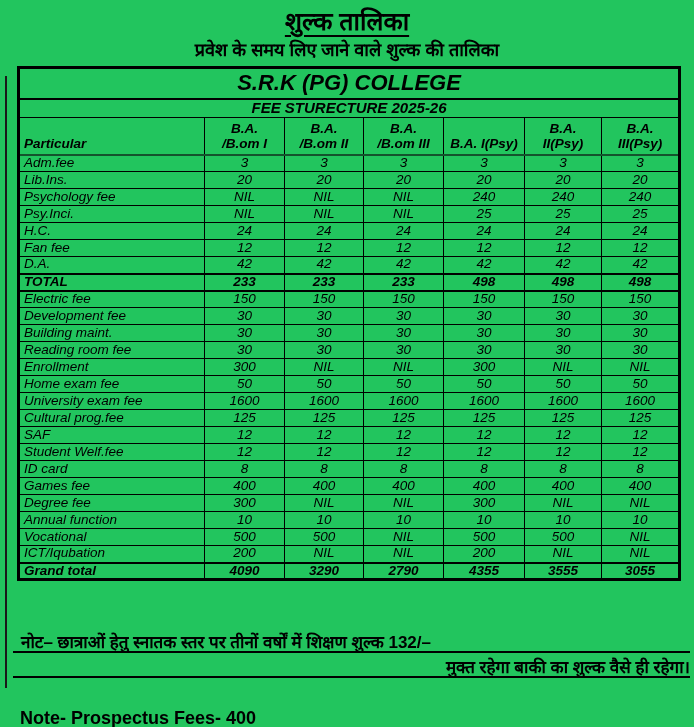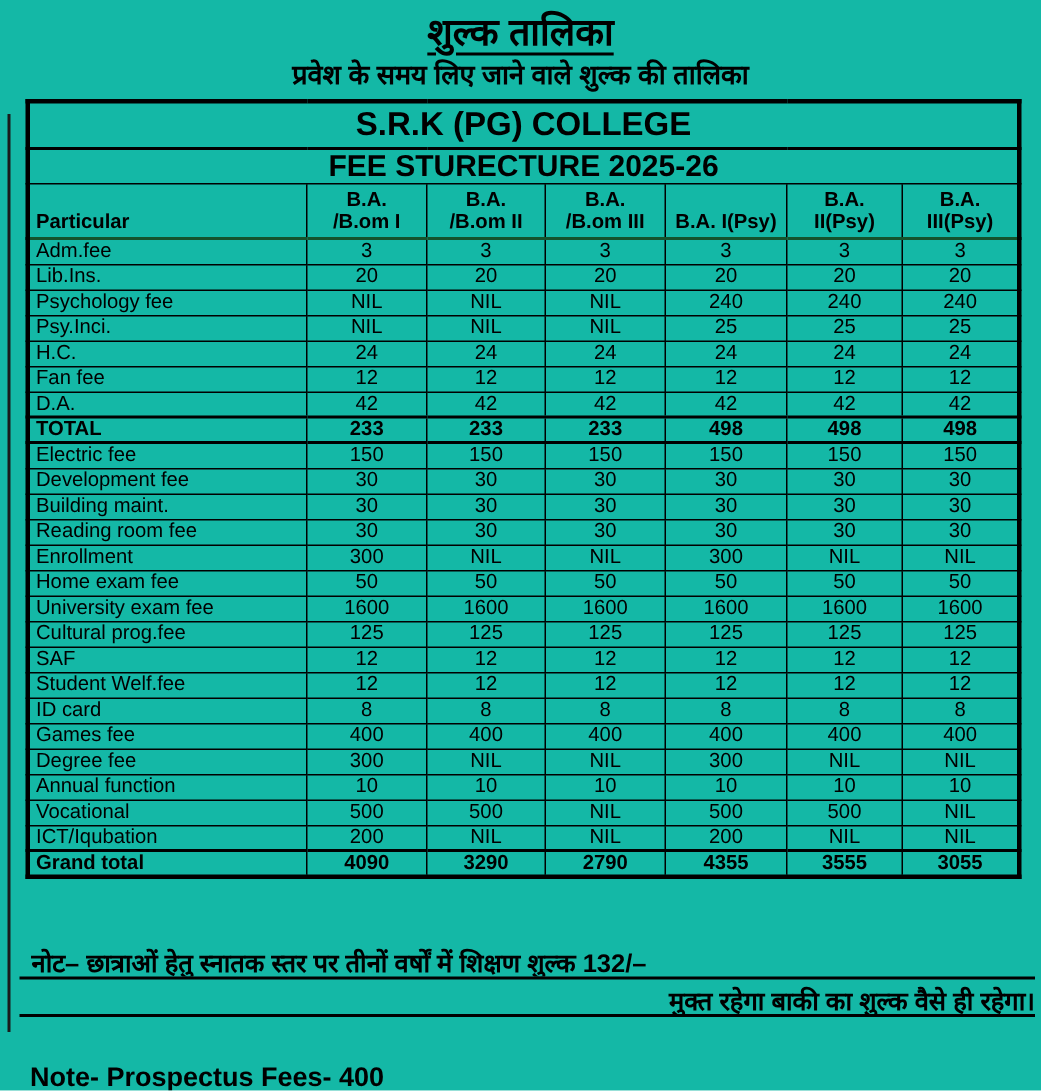--- a/index.html
+++ b/index.html
@@ -1,20 +1,20 @@
 <!DOCTYPE html>
 <html><head>
 <meta charset="utf-8">
 <style>
   * { margin:0; padding:0; box-sizing:border-box; }
   html,body { background:#ffffff; }
   .doc {
     position:relative;
     width:694px; height:727px;
-    background:#14b8a6;
+    background:#22c55e;
     color:#000;
     font-family:"Liberation Sans", sans-serif;
     overflow:hidden;
   }
   .title {
     position:absolute; top:3px; left:0; width:100%;
     text-align:center; font-weight:bold; font-size:25px;
     text-decoration:underline;
     text-underline-offset:5px;
     text-decoration-thickness:2px;
@@ -24,33 +24,34 @@
     text-align:center; font-weight:bold; font-size:18px;
   }
   .scan-line {
     position:absolute; left:5px; top:76px; width:2px; height:612px;
     background:#1a1a1a;
   }
   table.fee {
     position:absolute; left:17px; top:66px; width:661px;
     border-collapse:collapse; table-layout:fixed;
     border:3px solid #000;
+    font-style:italic;
   }
   table.fee th, table.fee td {
     border:1.5px solid #000;
     font-size:13.5px;
     line-height:1.1;
     overflow:hidden; white-space:nowrap;
   }
   tr.college-row th {
     height:31px; font-size:22px; font-weight:bold; text-align:center;
     border-bottom:2px solid #000;
   }
   tr.feestruct-row th {
-    height:19px; font-size:20px; font-weight:bold; text-align:center;
+    height:19px; font-size:15px; font-weight:bold; text-align:center;
   }
   tr.colhead-row th {
     height:37px; font-weight:bold; vertical-align:bottom;
     text-align:center; padding-bottom:2px;
     border-bottom:2px solid #14532d;
   }
   tr.colhead-row th.th-particular { text-align:left; padding-left:4px; }
   tbody td { height:17px; }
   td.label { text-align:left; padding-left:4px; }
   td.num { text-align:center; }

